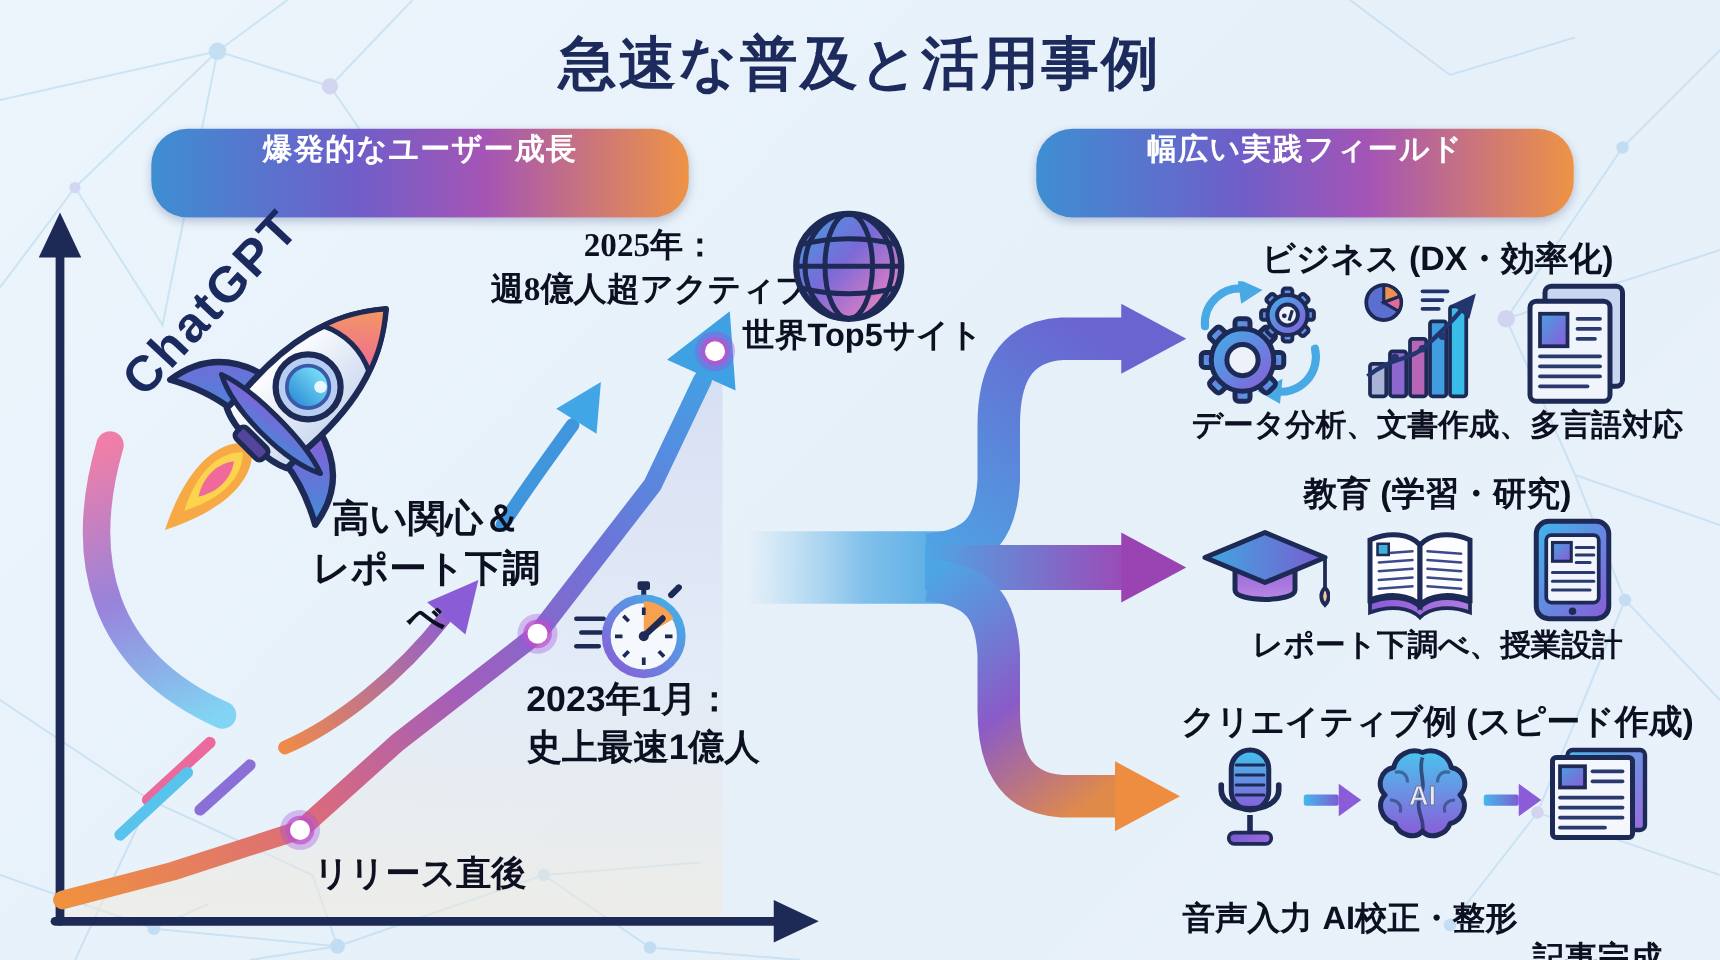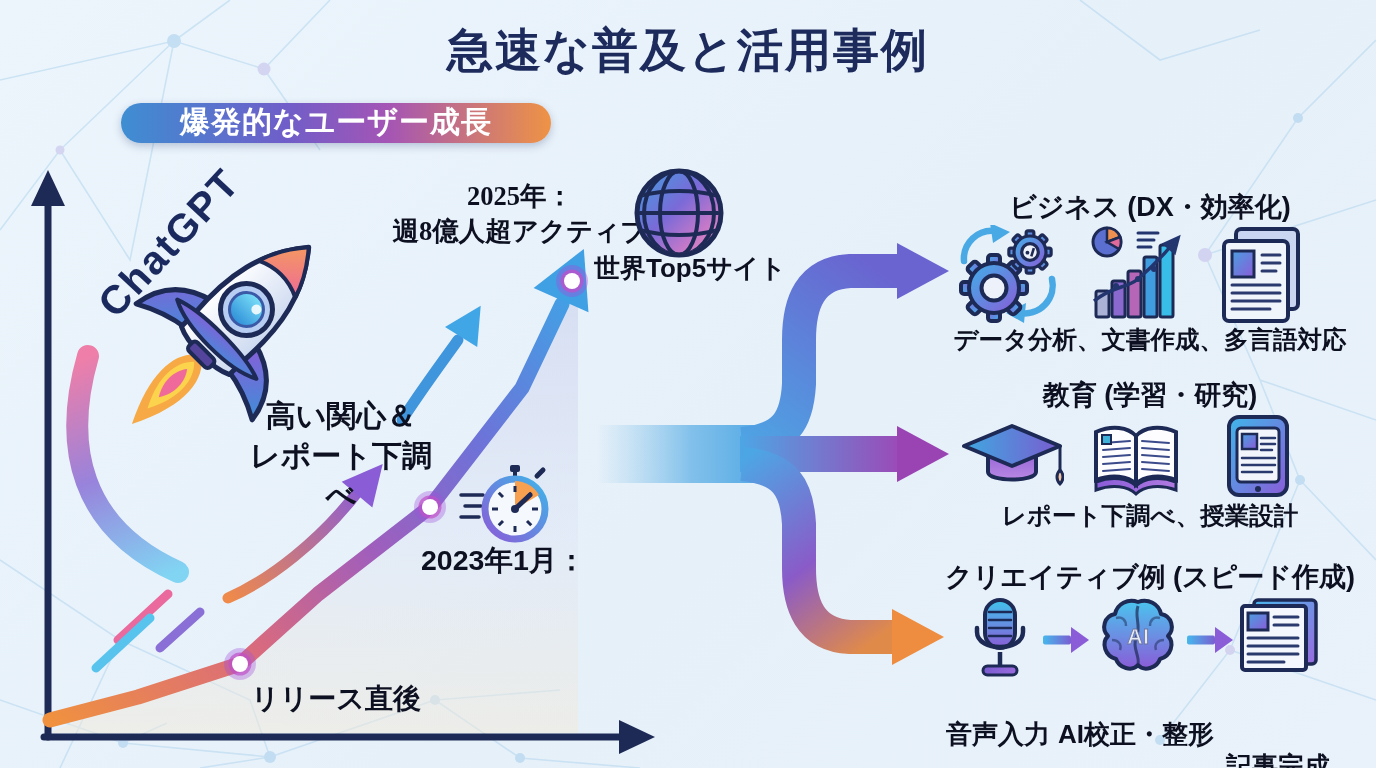--- a/index.html
+++ b/index.html
@@ -7,24 +7,24 @@
     position:relative;width:1376px;height:768px;overflow:hidden;
     background:linear-gradient(135deg,#ecf5fc 0%,#e6f0f9 55%,#e9f2fa 100%);
     font-family:"Liberation Sans",sans-serif;color:#0d1020;padding-left:42px;
   }
   .abs{position:absolute;}
   .page-title{
     top:20px;left:0;width:1376px;text-align:center;
     font-size:46px;font-weight:700;letter-spacing:2px;color:#1c2a5c;
   }
   .badge{
-    height:40px;width:430px;border-radius:29px;
+    height:71px;width:430px;border-radius:29px;
     background:linear-gradient(90deg,#3e8ed2 0%,#6f5ec9 38%,#a455b5 62%,#ee9345 100%);
-    color:#ffffff;font-size:30px;font-weight:700;letter-spacing:1px;
-    display:flex;align-items:flex-end;justify-content:center;
+    color:#ffffff;font-size:24px;font-weight:700;letter-spacing:1px;
+    display:flex;align-items:flex-start;justify-content:center;
     box-shadow:0 3px 8px rgba(40,60,120,.28);
   }
   .note{position:absolute;font-weight:700;color:#0d1020;line-height:1.32;}
   .center{text-align:center;font-family:Liberation Serif, serif;}
   .rocket-label{
     left:106px;top:288px;font-size:40px;font-weight:700;color:#1b2a5e;
     letter-spacing:2px;transform:rotate(-47deg);transform-origin:0 50%;
   }
   .cat-title{position:absolute;left:920px;width:460px;text-align:center;font-size:27px;font-weight:700;}
   .cat-caption{position:absolute;left:916px;width:468px;text-align:center;font-size:24.5px;font-weight:700;}
@@ -187,20 +187,23 @@
       <polygon points="0,-28 52,0 0,28" transform="translate(897,271)" fill="#6a64d0"></polygon>
       <polygon points="0,-28 52,0 0,28" transform="translate(897,454)" fill="#9a44b4"></polygon>
       <polygon points="0,-28 52,0 0,28" transform="translate(892,637)" fill="#ee8c3f"></polygon>
     </g>
   </svg>
 
   <div class="abs page-title">急速な普及と活用事例</div>
   <div class="abs badge" style="left:121px;top:103px">
     <span>爆発的なユーザー成長</span>
   </div>
+  <div class="abs badge" style="left:829px;top:103px">
+    <span>幅広い実践フィールド</span>
+  </div>
 
   <div class="abs rocket-label">ChatGPT</div>
 
   <div class="note center" style="left:385px;top:179px;width:270px;font-size:26.5px">
     <span>2025年：</span><br>
     <span>週8億人超アクティブ</span>
   </div>
 
   <svg class="abs" style="left:631px;top:165px" width="96" height="96" viewBox="0 0 96 96">
     <defs>
@@ -259,20 +262,21 @@
         <line x1="56" y1="27" x2="56" y2="33" transform="rotate(225 56 50)"></line>
       <line x1="56" y1="27" x2="56" y2="33" transform="rotate(270 56 50)"></line>
         <line x1="56" y1="27" x2="56" y2="33" transform="rotate(315 56 50)"></line>
     </g>
     <line x1="56" y1="50" x2="71" y2="36" stroke="#1e2a56" stroke-width="5" stroke-linecap="round"></line>
     <circle cx="56" cy="50" r="4" fill="#1e2a56"></circle>
   </svg>
 
   <div class="note" style="left:421px;top:541px;font-size:28.5px;line-height:1.35">
     <span>2023年1月：</span><br>
+    <span>史上最速1億人</span>
   </div>
 
   <div class="note" style="left:251px;top:681px;font-size:28px">
     <span>リリース直後</span>
   </div>
 
   <div class="cat-title" style="top:189px">ビジネス (DX・効率化)</div>
 
   <svg class="abs" style="left:958px;top:225px" width="100" height="100" viewBox="0 0 100 100">
     <defs>

